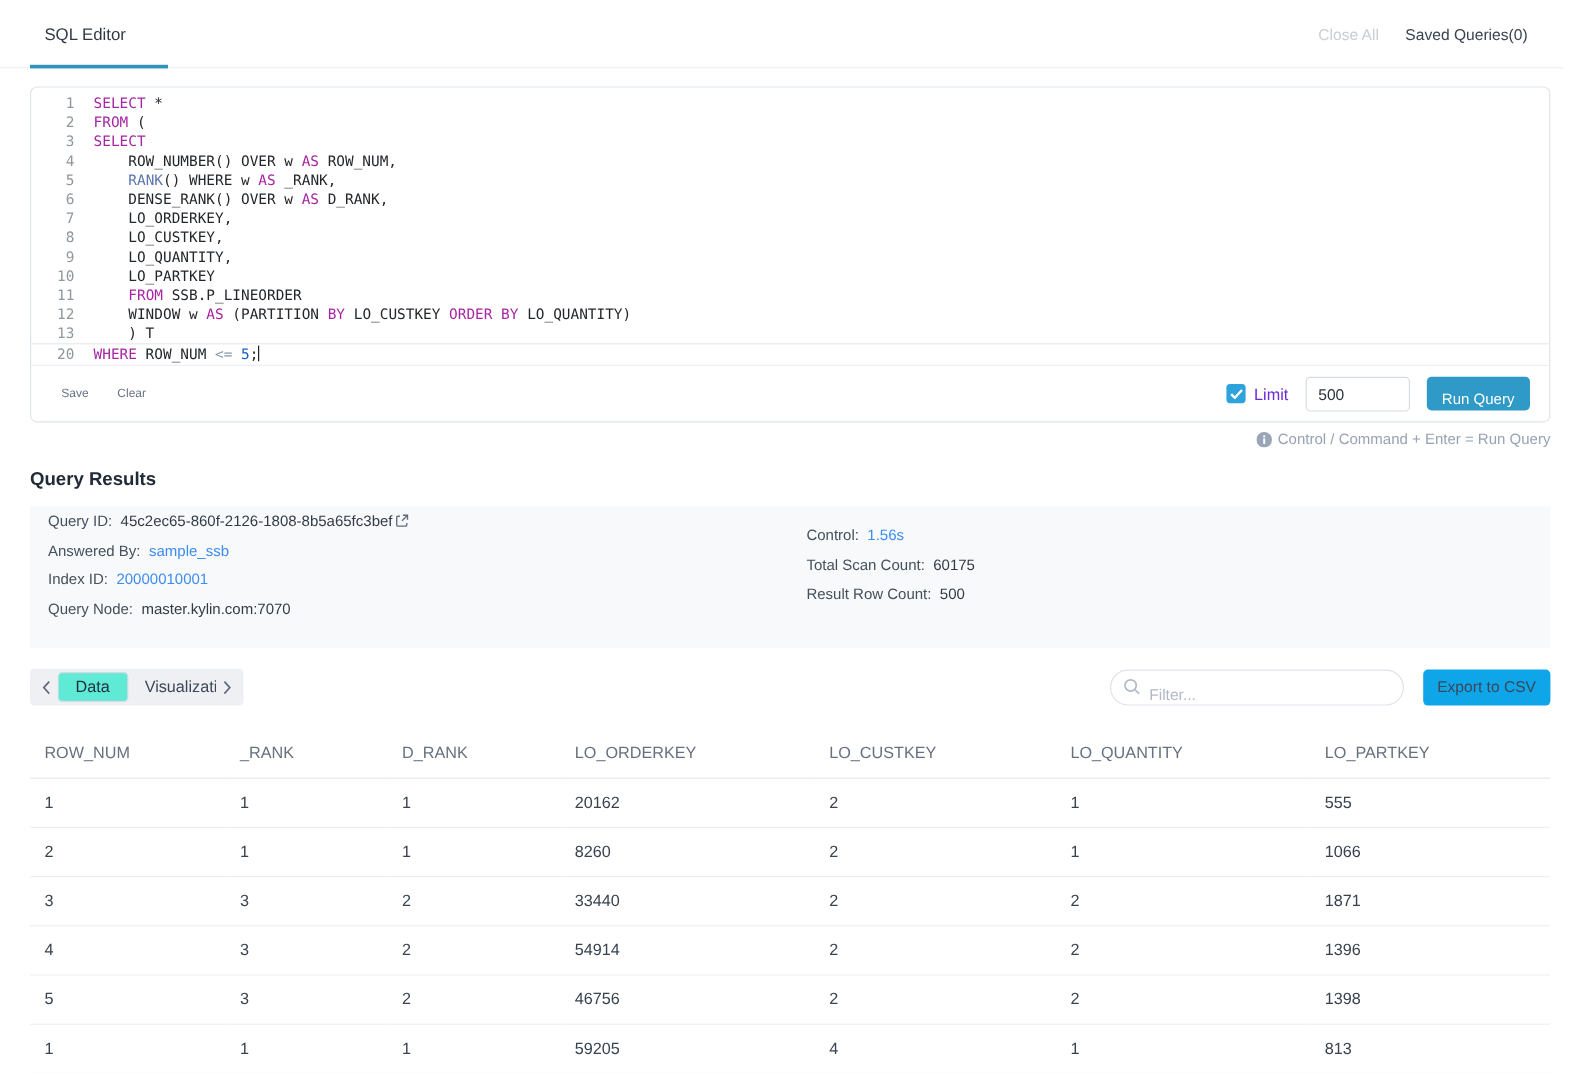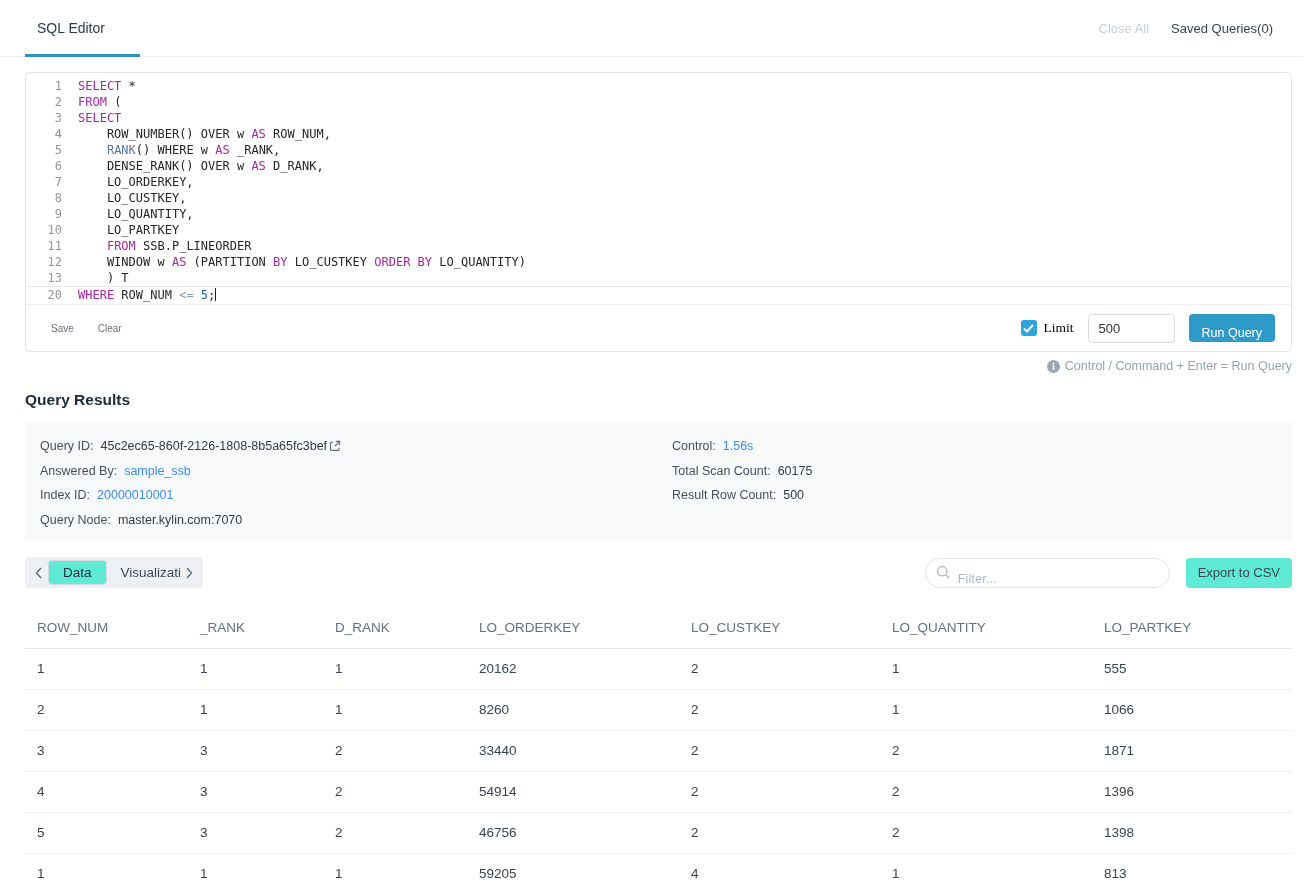--- a/index.html
+++ b/index.html
@@ -33,37 +33,37 @@
   .cursor { display:inline-block; width:1px; height:13px; background:#222; vertical-align:-2px; }
 
   .editor-toolbar { position:absolute; left:0; right:0; bottom:0; height:47px;
                     border-top:1px solid #ebeff3; display:flex; align-items:center;
                     padding:0 16px 0 25px; }
   .txt-btn { font-size:10px; color:#67727f; margin-right:24px; cursor:pointer; background:none; border:none;
              font-family:"Liberation Sans", sans-serif; }
   .toolbar-right { margin-left:auto; display:flex; align-items:center; }
   .checkbox { width:16px; height:16px; border-radius:3px; background:#2ea2da; display:flex;
               align-items:center; justify-content:center; cursor:pointer; flex:none; }
-  .limit-label { font-size:13.5px; color:#000000; margin:0 14px 0 7px;font-family:Liberation Serif, serif; }
+  .limit-label { font-size:13.5px; color:#6d28d9; margin:0 14px 0 7px; }
   .limit-input { width:87px; height:29px; border:1px solid #d6dce4; border-radius:4px;
                  font-size:13px; color:#2b343e; padding:0 10px; outline:none;
                  font-family:"Liberation Sans", sans-serif; }
   .run-btn { margin-left:14px; height:28px; padding:12px 13px; background:#2f99c7; color:#fff;
              border:none; border-radius:4px; font-size:12.5px; cursor:pointer;
              font-family:"Liberation Sans", sans-serif; }
 
   
   .hint { position:absolute; top:359px; right:23px; display:flex; align-items:center; gap:5px;
           font-size:12.5px; color:#97a2b3; }
 
   
   .qr-title { position:absolute; top:391px; left:25px; font-size:15.5px; font-weight:bold; color:#202b37; }
   .qr-panel { position:absolute; top:422px; left:25px; width:1267px; height:118px;
               background:#f7f9fa; padding:9px 15px; }
-  .qr-col-left  { position:absolute; left:15px;  top:12px; }
+  .qr-col-left  { position:absolute; left:15px;  top:0; }
   .qr-col-right { position:absolute; left:647px; top:12px; }
   .qr-row { height:24.5px; display:flex; align-items:center; font-size:12.5px; }
   .qr-label { color:#46505c; margin-right:7px; }
   .qr-value { color:#333b46; }
   .qr-value.link { color:#3d8cf0; cursor:pointer; }
   .ext-icon { margin-left:2px; display:inline-flex; cursor:pointer; }
 
   
   .results-toolbar { position:absolute; top:557px; left:25px; right:23px; height:31px;
                      display:flex; align-items:center; }
@@ -76,21 +76,21 @@
              color:#3c4858; white-space:nowrap; cursor:pointer; }
   .seg-tab.active { background:#5eead4; border:1px solid #d3dae3; border-radius:4px;
                     color:#1f2d3d; line-height:23px; }
   .rt-right { margin-left:auto; display:flex; align-items:center; }
   .filter-wrap { position:relative; width:245px; height:30px; margin-right:16px; }
   .filter-input { width:100%; height:100%; border:1px solid #dfe3ea; border-radius:15px;
                   padding:11px 12px 0 32px; font-size:13px; color:#3c4858; outline:none;
                   font-family:"Liberation Sans", sans-serif; }
   .filter-input::placeholder { color:#b2bac6; }
   .search-icon { position:absolute; left:11px; top:7px; }
-  .export-btn { height:30px; padding:0 12px; background:#5eead4; border:none; border-radius:4px;
+  .export-btn { height:30px; padding:0 12px; background:#0ea5e9; border:none; border-radius:4px;
                 font-size:13px; color:#3c4858; cursor:pointer; font-family:"Liberation Sans", sans-serif; }
 
   
   .results-table { position:absolute; top:608px; left:25px; width:1267px;
                    border-collapse:collapse; table-layout:fixed; }
   .results-table th { height:40px; text-align:left; font-weight:normal; font-size:13.5px;
                       color:#66717f; padding:0 8px 0 12px; border-bottom:1px solid #e4e9ee; }
   .results-table td { height:41px; font-size:13.5px; color:#39434f; padding:0 8px 0 12px;
                       border-bottom:1px solid #edf0f3; }
 </style>

